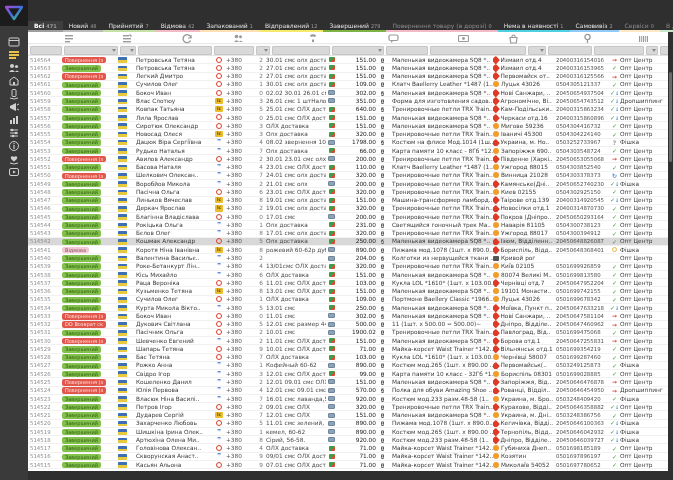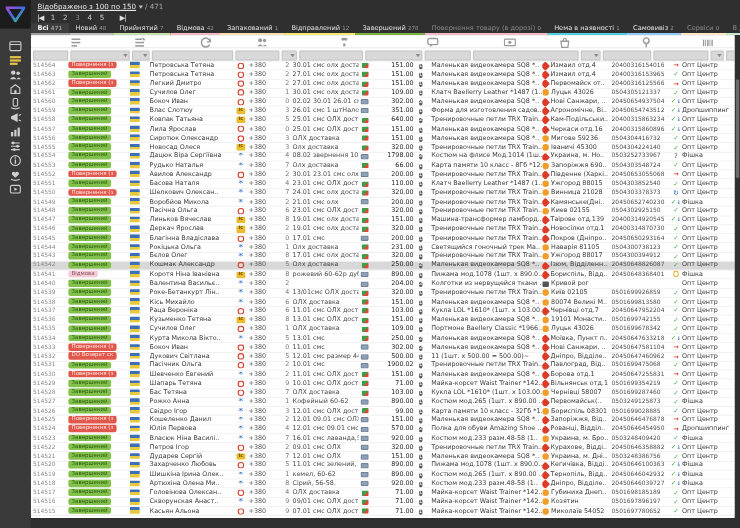--- a/index.html
+++ b/index.html
@@ -191,31 +191,20 @@
         </div>
         <div class="sb-ic" style="top: 166px;">
           <svg width="12" height="12" viewBox="0 0 12 12" stroke-width="1">
             <rect x="1.5" y="2.5" width="9" height="7" rx="1.5" fill="none" stroke="#cfcfcf"></rect>
             <path d="M5 4.5 L8 6 L5 7.5 Z" fill="#cfcfcf"></path>
           </svg>
         </div>
       </div>
   </div>
 
-  <div id="topbar">
-    <div id="shown">
-      <span class="u">Відображено з 100 по 150</span><span class="caret"></span>
-      <span class="tot">/ 471</span>
-    </div>
-    <div id="pager">
-      <span class="nav">|◀</span>
-      <span id="pages"><span class="pg" style="margin-right: 7px;">1</span><span class="pg" style="margin-right: 7px;">2</span><span class="pg cur" style="margin-right: 7px;">3</span><span class="pg" style="margin-right: 7px;">4</span><span class="pg" style="margin-right: 7px;">5</span></span>
-      <span class="nav">▶|</span>
-    </div>
-  </div>
 
   <div id="tabs">
       <div class="tab active" style="border-bottom-color: rgb(158, 158, 158);"><span>Всі</span><span class="cnt">471</span></div>
       <div class="tab" style="border-bottom-color: rgb(189, 189, 189);"><span>Новий</span><span class="cnt">48</span></div>
       <div class="tab" style="border-bottom-color: rgb(197, 225, 165);"><span>Прийнятий</span><span class="cnt">7</span></div>
       <div class="tab" style="border-bottom-color: rgb(244, 185, 198);"><span>Відмова</span><span class="cnt">42</span></div>
       <div class="tab" style="border-bottom-color: rgb(255, 224, 178);"><span>Запакований</span><span class="cnt">1</span></div>
       <div class="tab" style="border-bottom-color: rgb(247, 233, 107);"><span>Відправлений</span><span class="cnt">12</span></div>
       <div class="tab" style="border-bottom-color: rgb(124, 179, 66);"><span>Завершений</span><span class="cnt">278</span></div>
       <div class="tab dim" style="border-bottom-color: rgb(244, 185, 198);"><span>Повернення товару (в дорозі)</span><span class="cnt">0</span></div>

